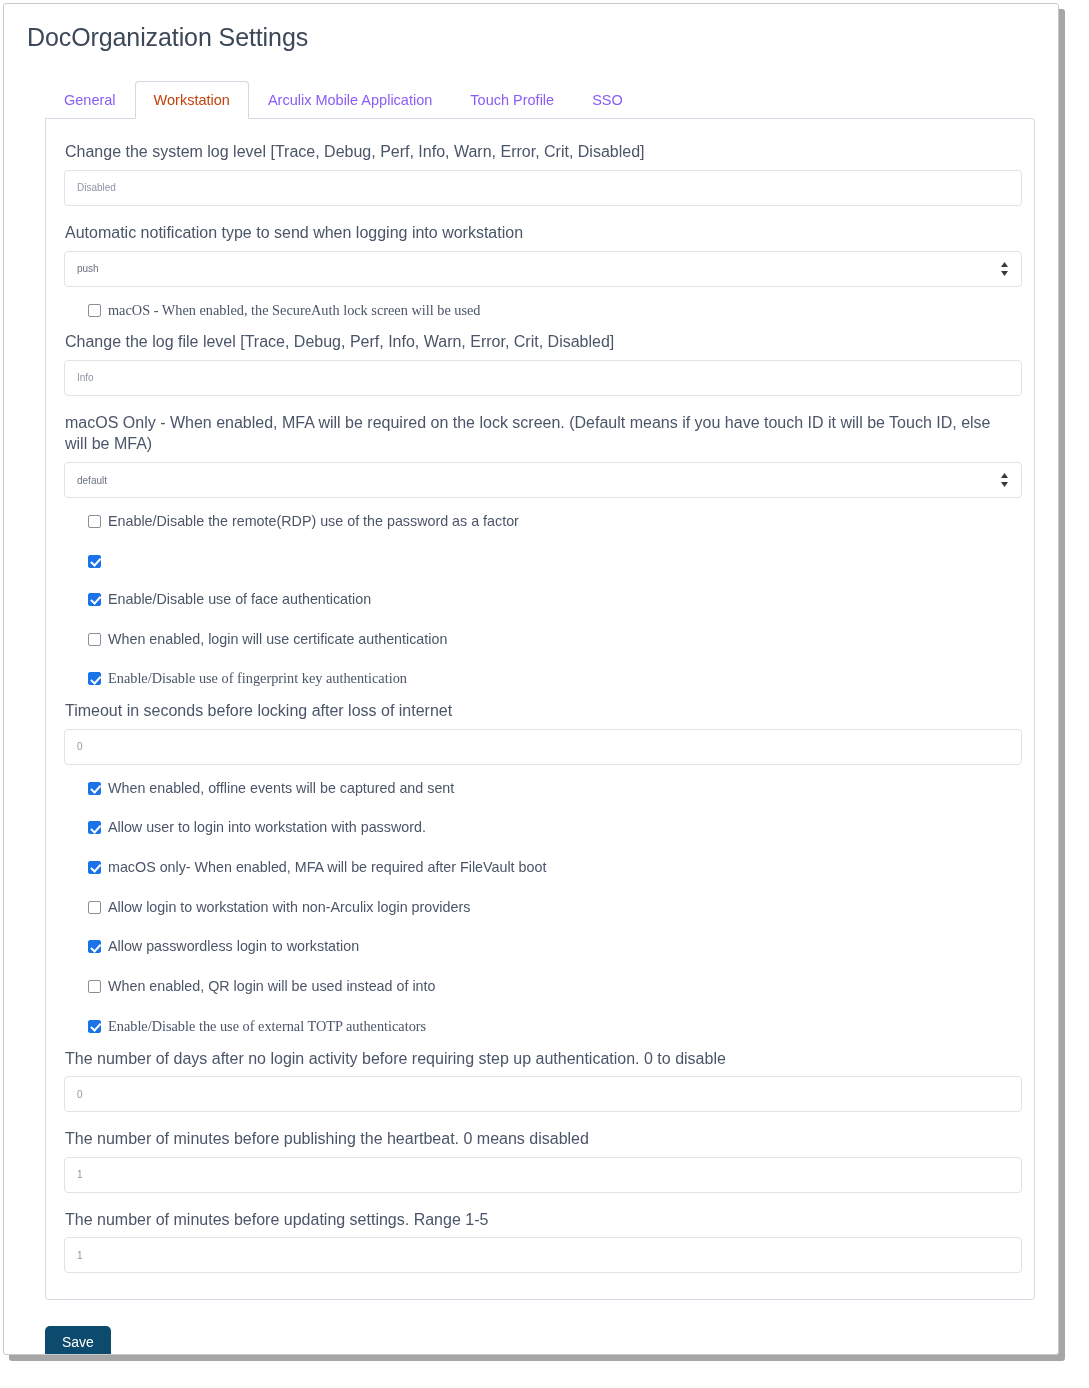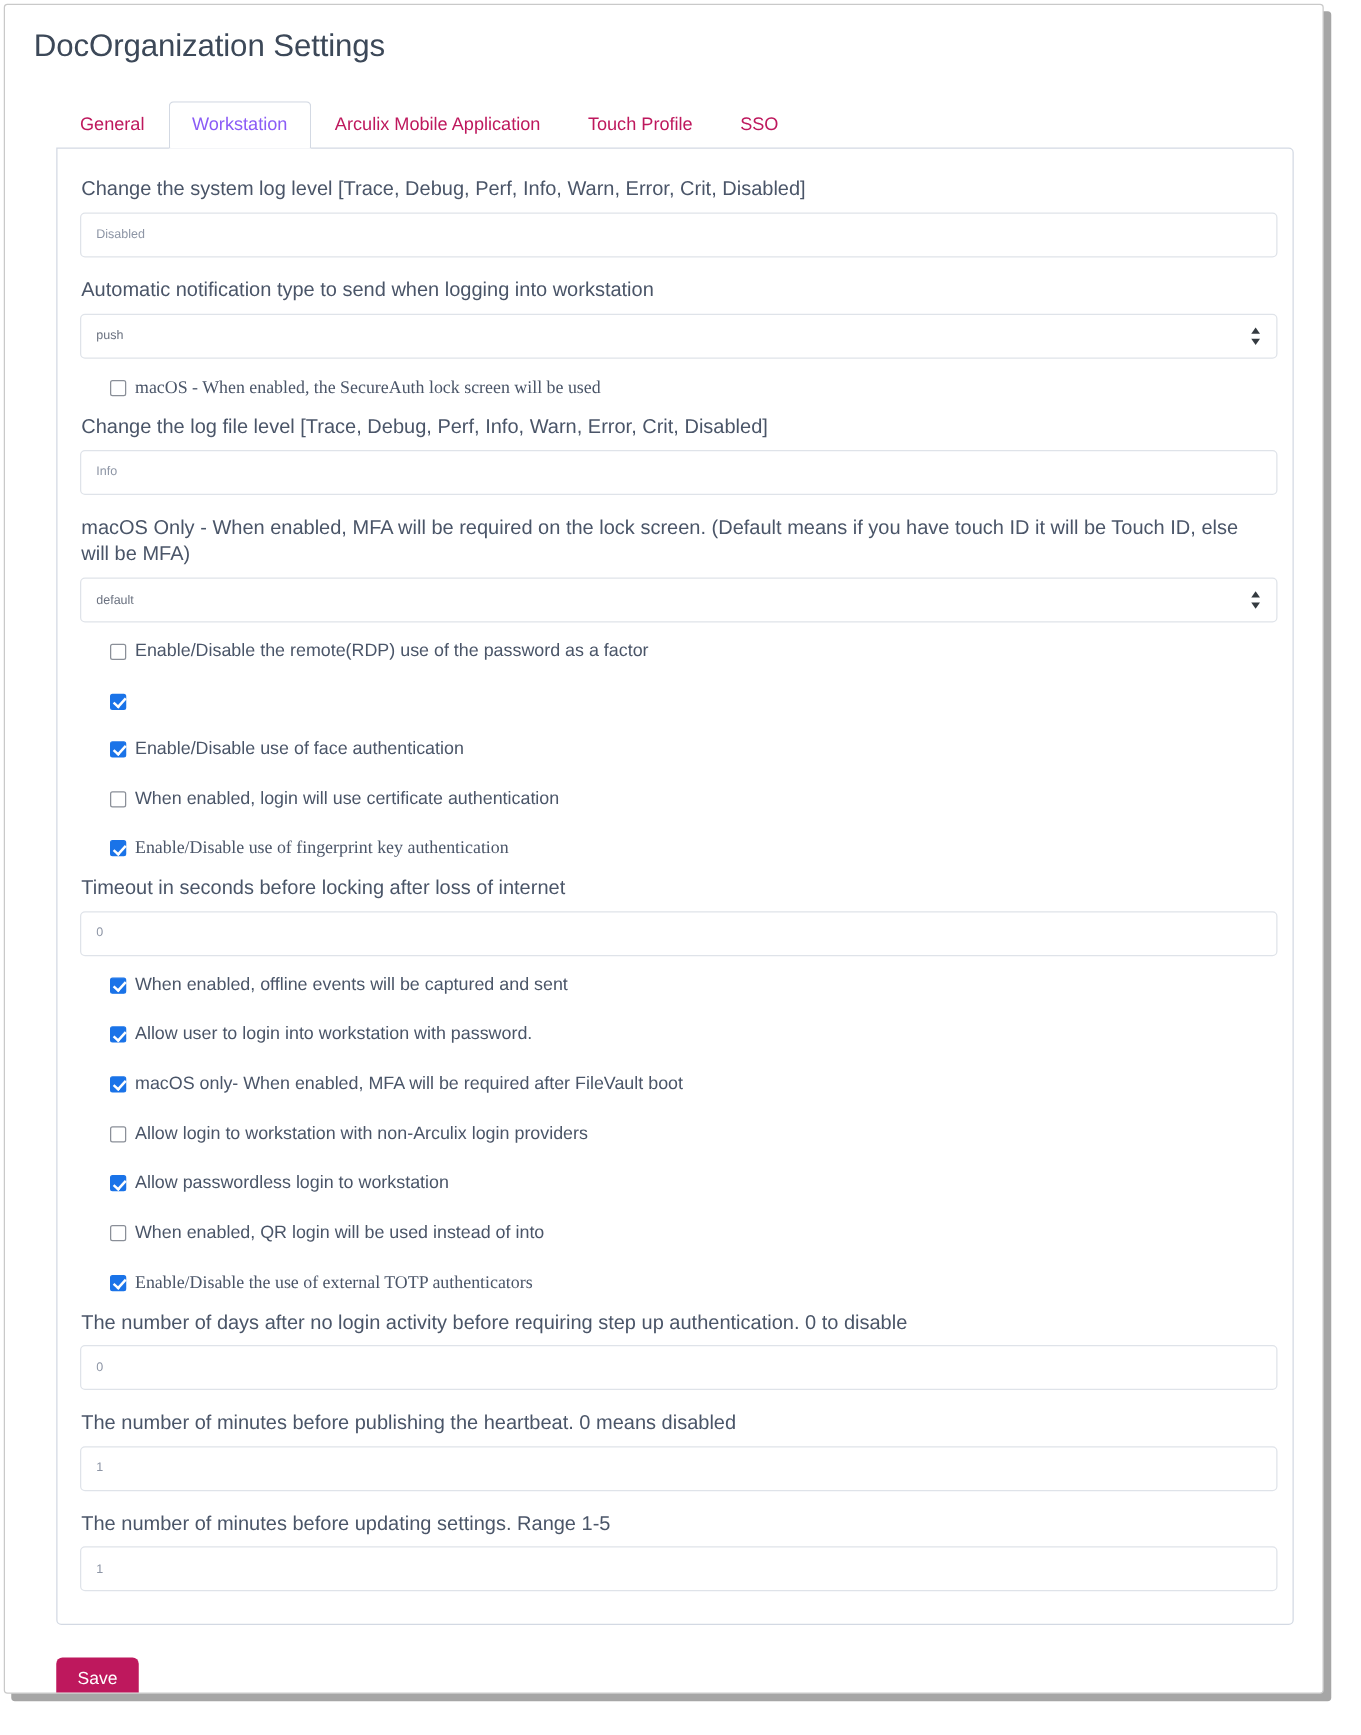--- a/index.html
+++ b/index.html
@@ -46,33 +46,33 @@
   
   .tabs {
     display: flex;
     align-items: flex-end;
     margin-left: 19px;
     position: relative;
     z-index: 2;
   }
   .tab {
     font-size: 14.5px;
-    color: #be185d;
+    color: #8b5cf6;
     padding: 10px 18px 9px 18px;
     border: 1px solid transparent;
     border-radius: 4px 4px 0 0;
     background: transparent;
     cursor: pointer;
     white-space: nowrap;
     line-height: 1.2;
     position: relative;
     top: 1px;
   }
   .tab.active {
-    color: #8b5cf6;
+    color: #c2410c;
     background: #ffffff;
     border-color: #d3d9e3 #d3d9e3 #ffffff #d3d9e3;
   }
 
   
   .panel {
     border: 1px solid #d3d9e3;
     border-radius: 0 4px 4px 4px;
     background: #ffffff;
     margin: 0 0 0 19px;
@@ -168,21 +168,21 @@
     color: #4a5568;
     line-height: 1.1;
     cursor: pointer;
   }
   .block-after-select { margin-top: 14px; }
 
   
   .save-row { margin: 26px 0 0 19px; }
   .save-btn {
     display: inline-block;
-    background: #be185d;
+    background: #0c4a6e;
     color: #ffffff;
     font-family: "Liberation Sans", sans-serif;
     font-size: 14px;
     border: none;
     border-radius: 5px;
     padding: 9px 17px;
     cursor: pointer;
     line-height: 1.1;
   }
 </style>

